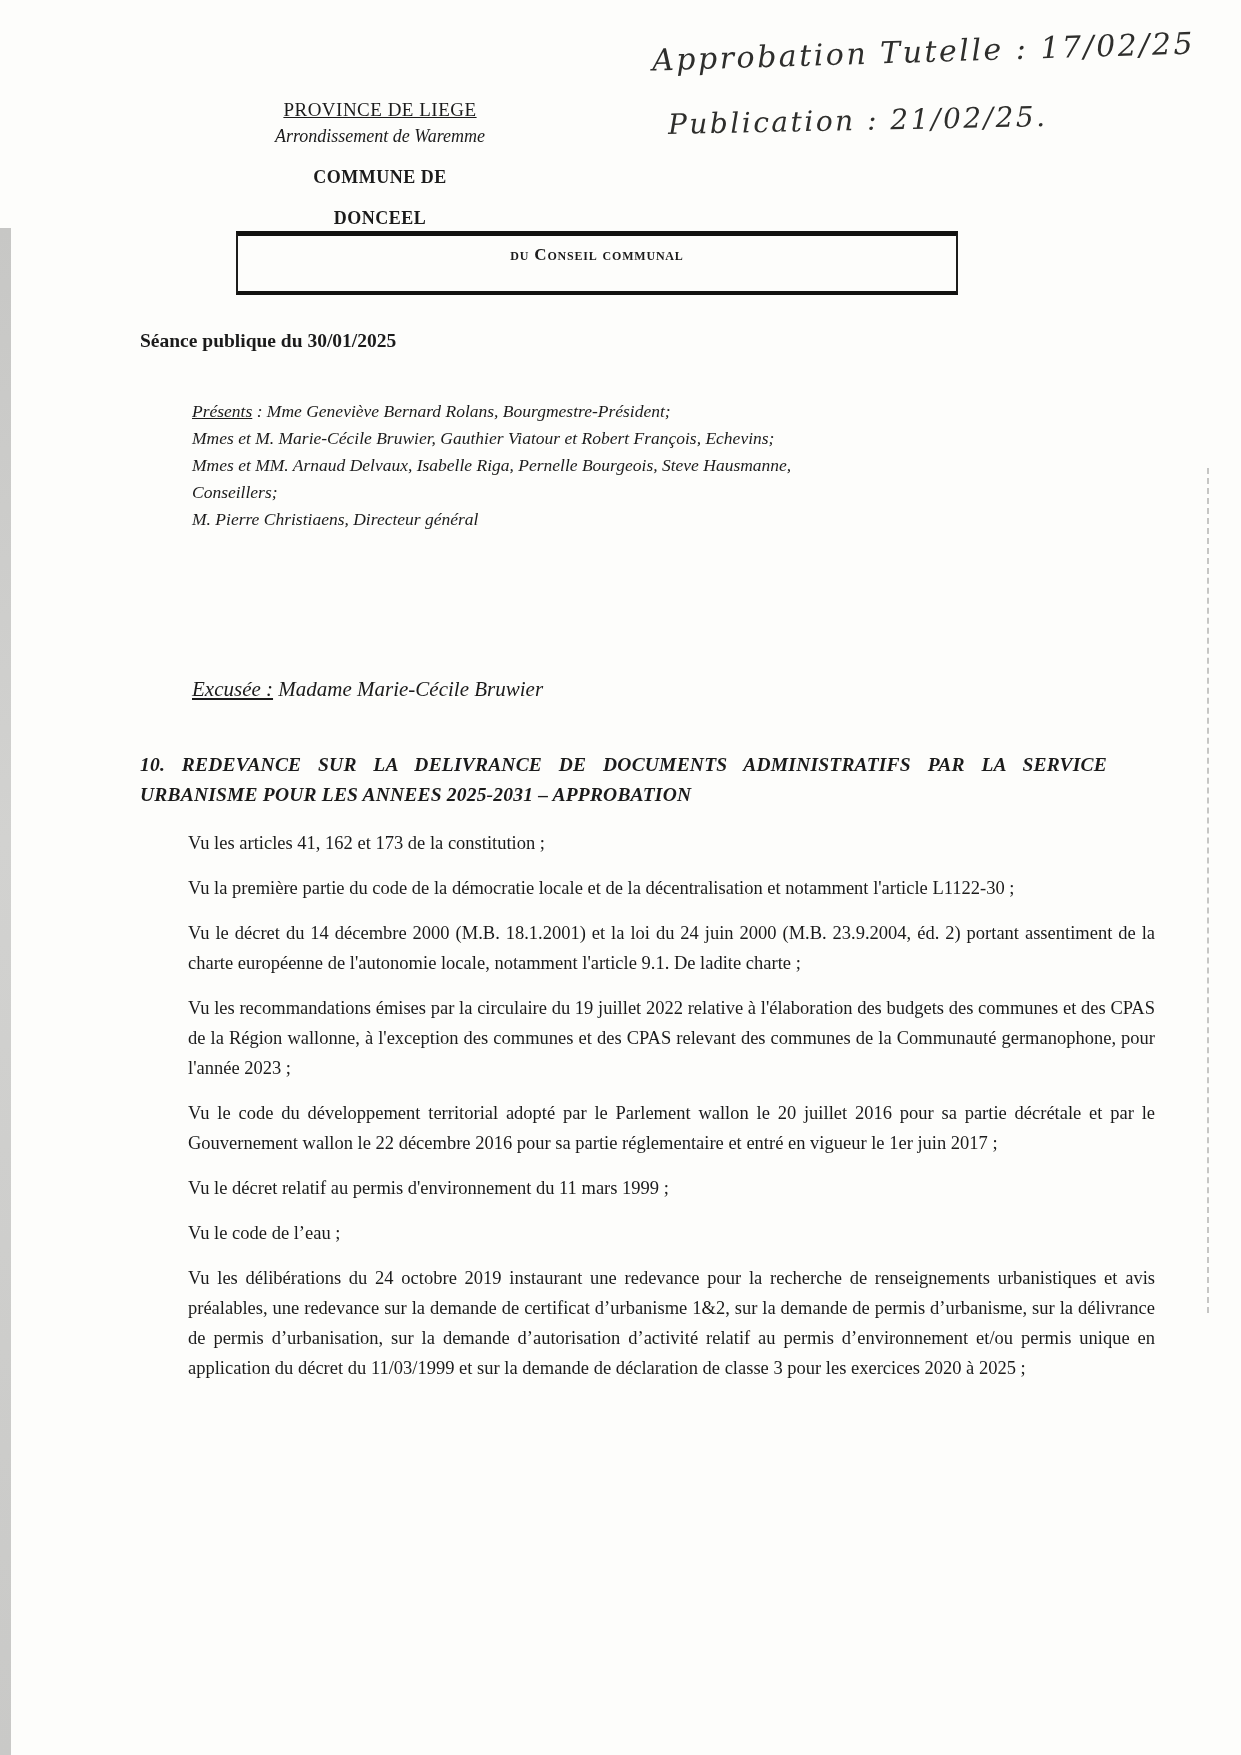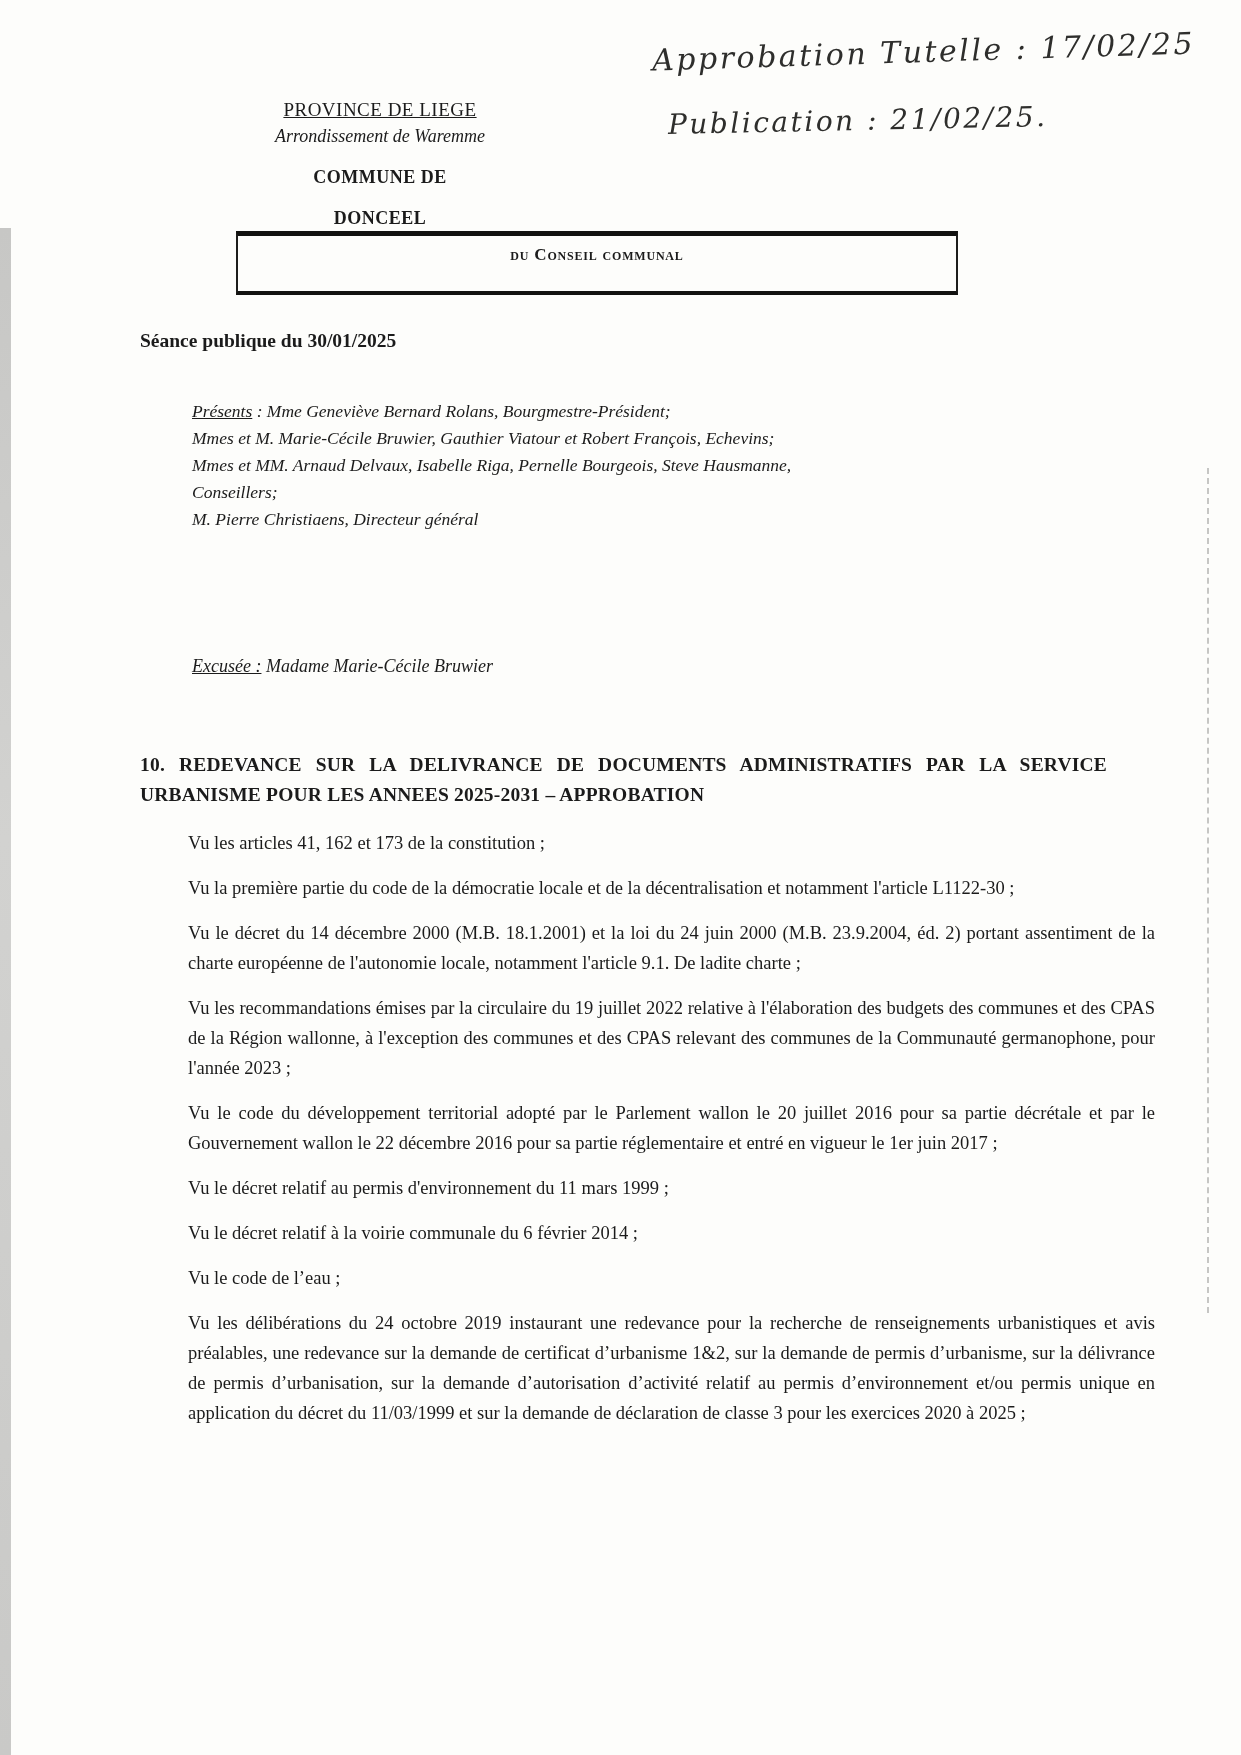--- a/index.html
+++ b/index.html
@@ -60,30 +60,31 @@
     text-align:left;font-weight:bold;font-size:19.5px;
   }
   
   .attendance{
     position:absolute;left:192px;top:398px;width:750px;
     font-style:italic;font-size:17.5px;line-height:27px;
   }
   .attendance p{margin:0;}
   .u{text-decoration:underline;}
   .excuse{
-    position:absolute;left:192px;top:656px;width:750px;
-    font-style:italic;font-size:18px;
+    position:absolute;left:192px;top:677px;width:750px;
+    font-style:italic;font-size:21px;
   }
   
   .heading{
     position:absolute;left:140px;top:750px;width:967px;margin:0;
     font-size:19.5px;font-weight:bold;
     line-height:30px;
     text-align:justify;text-align-last:left;
     letter-spacing:.2px;
+    font-style:italic;
   }
   
   .body-text{
     position:absolute;left:140px;top:828px;width:967px;
     font-size:18.5px;line-height:30px;margin-left:48px;
   }
   .body-text p{
     margin:0 0 15px 0;
     text-align:justify;text-align-last:left;
   }
@@ -124,18 +125,17 @@
 
   <h2 class="heading">10. REDEVANCE SUR LA DELIVRANCE DE DOCUMENTS ADMINISTRATIFS PAR LA SERVICE URBANISME POUR LES ANNEES 2025-2031 – APPROBATION</h2>
 
   <div class="body-text">
     <p>Vu les articles 41, 162 et 173 de la constitution ;</p>
     <p>Vu la première partie du code de la démocratie locale et de la décentralisation et notamment l'article L1122-30 ;</p>
     <p>Vu le décret du 14 décembre 2000 (M.B. 18.1.2001) et la loi du 24 juin 2000 (M.B. 23.9.2004, éd. 2) portant assentiment de la charte européenne de l'autonomie locale, notamment l'article 9.1. De ladite charte ;</p>
     <p>Vu les recommandations émises par la circulaire du 19 juillet 2022 relative à l'élaboration des budgets des communes et des CPAS de la Région wallonne, à l'exception des communes et des CPAS relevant des communes de la Communauté germanophone, pour l'année 2023 ;</p>
     <p>Vu le code du développement territorial adopté par le Parlement wallon le 20 juillet 2016 pour sa partie décrétale et par le Gouvernement wallon le 22 décembre 2016 pour sa partie réglementaire et entré en vigueur le 1er juin 2017 ;</p>
     <p>Vu le décret relatif au permis d'environnement du 11 mars 1999 ;</p>
-    <p>Vu le décret relatif à la voirie communale du 6 février 2014 ;</p>
     <p>Vu le code de l’eau ;</p>
     <p>Vu les délibérations du 24 octobre 2019 instaurant une redevance pour la recherche de renseignements urbanistiques et avis préalables, une redevance sur la demande de certificat d’urbanisme 1&amp;2, sur la demande de permis d’urbanisme, sur la délivrance de permis d’urbanisation, sur la demande d’autorisation d’activité relatif au permis d’environnement et/ou permis unique en application du décret du 11/03/1999 et sur la demande de déclaration de classe 3 pour les exercices 2020 à 2025 ;</p>
   </div>
 
 </div>
 
 </body></html>

